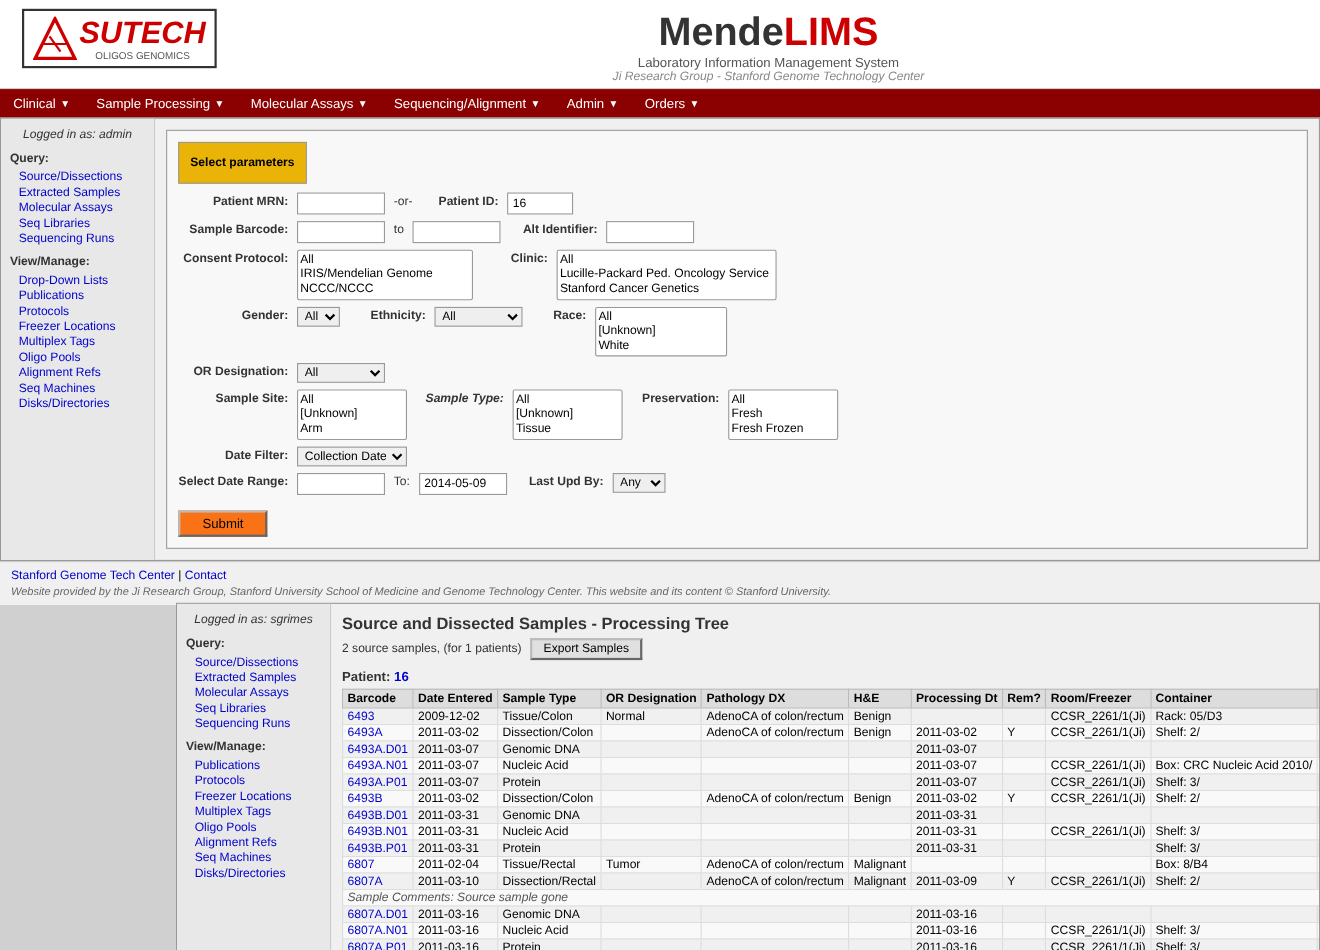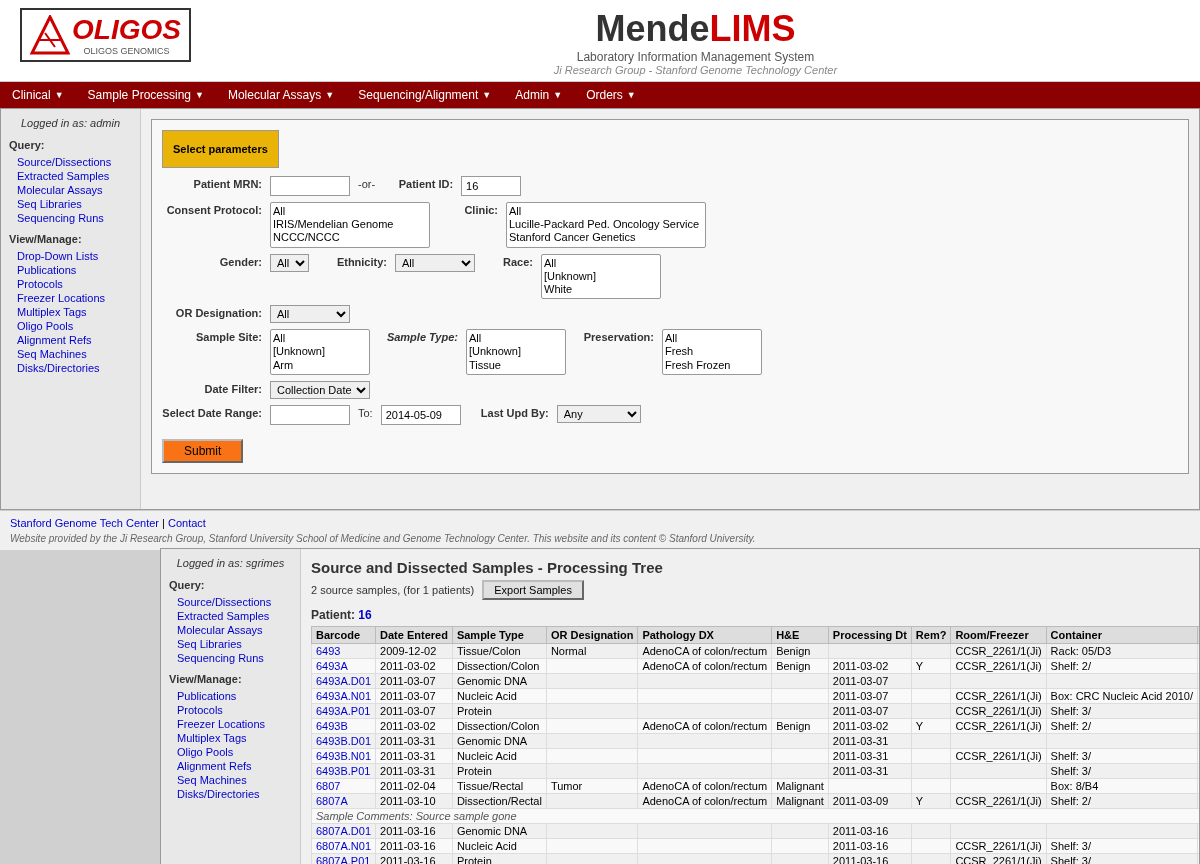--- a/index.html
+++ b/index.html
@@ -96,21 +96,21 @@
 <div class="header">
   <div class="header-logo">
     <div class="logo-box">
       <div style="display:flex;align-items:center;gap:2px;">
         <svg width="40" height="40" viewBox="0 0 40 40">
           <polygon points="20,2 38,38 2,38" fill="none" stroke="#cc0000" stroke-width="3"></polygon>
           <line x1="10" y1="25" x2="30" y2="25" stroke="#cc0000" stroke-width="2"></line>
           <line x1="15" y1="18" x2="25" y2="32" stroke="#cc0000" stroke-width="2"></line>
         </svg>
         <div>
-          <div class="logo-su">OLIGOS</div>
+          <div class="logo-su">SUTECH</div>
           <div class="logo-sub">OLIGOS GENOMICS</div>
         </div>
       </div>
     </div>
   </div>
   <div class="header-title">
     <h1>Mende<span class="lims">LIMS</span></h1>
     <div class="subtitle">Laboratory Information Management System</div>
     <div class="inst">Ji Research Group - Stanford Genome Technology Center</div>
   </div>
@@ -173,20 +173,28 @@
         
         <div class="form-row">
           <span class="form-label">Patient MRN:</span>
           <input class="form-input" style="width: 80px;" value="">
           <span class="or-text">-or-</span>
           <span class="form-label" style="min-width:70px;">Patient ID:</span>
           <input class="form-input" style="width: 60px;" value="16">
         </div>
 
         
+        <div class="form-row">
+          <span class="form-label">Sample Barcode:</span>
+          <input class="form-input" style="width: 80px;">
+          <span class="to-text">to</span>
+          <input class="form-input" style="width: 80px;">
+          <span class="form-label" style="min-width:80px;">Alt Identifier:</span>
+          <input class="form-input" style="width: 80px;">
+        </div>
 
         
         <div class="form-row" style="align-items:flex-start;">
           <span class="form-label" style="padding-top:2px;">Consent Protocol:</span>
           <select class="form-listbox" size="3" style="width:160px;">
             <option>All</option>
             <option>IRIS/Mendelian Genome</option>
             <option>NCCC/NCCC</option>
           </select>
           <span class="form-label" style="min-width:60px;padding-top:2px;">Clinic:</span>
@@ -253,21 +261,21 @@
           </select>
         </div>
 
         
         <div class="form-row">
           <span class="form-label">Select Date Range:</span>
           <input class="form-input" style="width: 80px;">
           <span class="to-text">To:</span>
           <input class="form-input" style="width: 80px;" value="2014-05-09">
           <span class="form-label" style="min-width:80px;">Last Upd By:</span>
-          <select class="form-select" style="width:84px;">
+          <select class="form-select" style="width:48px;">
             <option>Any</option>
           </select>
         </div>
 
         <button class="submit-btn">Submit</button>
       </div>
     </div>
   </div>
 </div>
 

